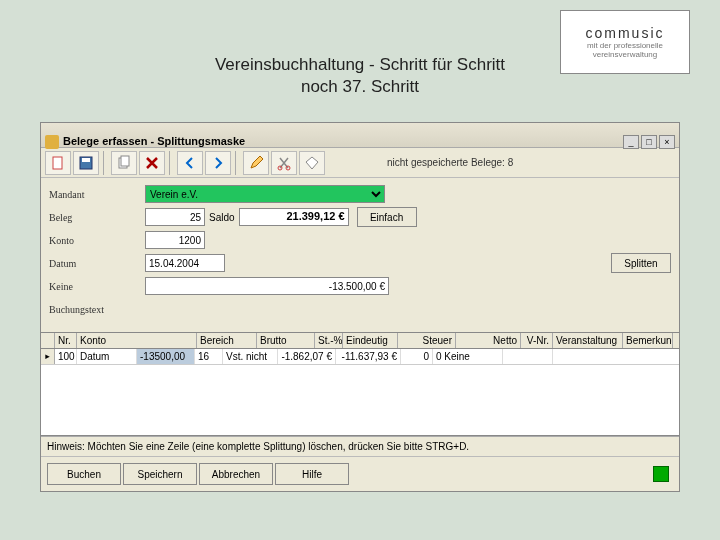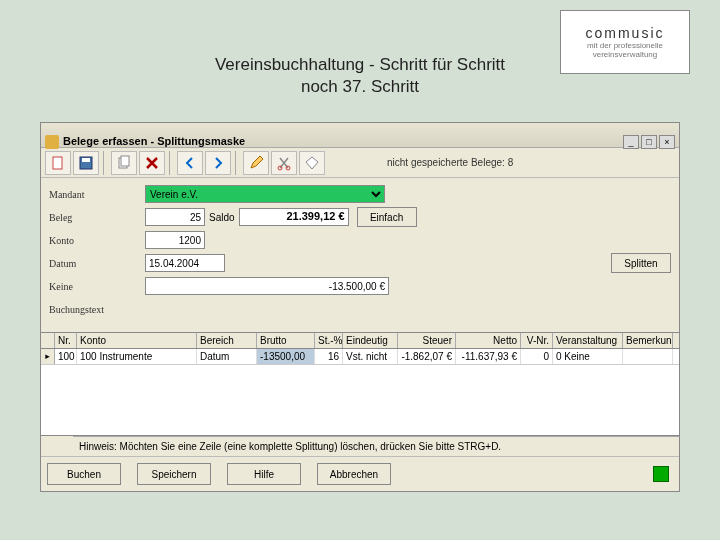--- a/index.html
+++ b/index.html
@@ -27,25 +27,25 @@
 .sel { border: 1px solid #888; background: #22c55e; height: 18px; font-size: 10px; }
 .btn-side { width: 60px; height: 20px; border: 1px solid #888; background: #ece9d8; font-size: 10px; margin-left: 8px; }
 .saldo-lbl { font-size: 10px; margin: 0 4px; }
 .saldo-val { border: 1px solid #888; background: #fff; height: 18px; width: 110px; text-align: right; padding: 1px 3px; font-weight: bold; font-size: 11px; }
 .grid { border-top: 1px solid #888; border-bottom: 1px solid #888; background: #fff; margin: 4px 0 0 0; }
 .grid-head { display: flex; background: #ece9d8; border-bottom: 1px solid #888; }
 .gh { border-right: 1px solid #aaa; padding: 2px 3px; font-size: 10px; overflow: hidden; white-space: nowrap; }
 .grid-row { display: flex; background: #fff; border-bottom: 1px solid #ccc; }
 .gc { border-right: 1px solid #ddd; padding: 2px 3px; font-size: 10px; overflow: hidden; white-space: nowrap; }
 .grid-empty { height: 70px; background: #fff; }
-.hint { border-top: 1px solid #aaa; padding: 4px 6px; font-size: 10px; background: #ece9d8; margin-left: 32px; }
-.footer { display: flex; justify-content: center; gap: 16px; padding: 6px; background: #ece9d8; border-top: 1px solid #bbb; align-items: center; }
+.hint { border-top: 1px solid #aaa; padding: 4px 6px; font-size: 10px; background: #ece9d8; }
+.footer { display: flex; justify-content: center; gap: 2px; padding: 6px; background: #ece9d8; border-top: 1px solid #bbb; align-items: center; }
 .fbtn { width: 74px; height: 22px; border: 1px solid #888; background: #ece9d8; font-size: 10px; }
 .led { width: 16px; height: 16px; background: #0a0; border: 1px solid #060; margin-left: auto; margin-right: 4px; }
-.c-nr{width:22px}.c-konto{width:120px}.c-bereich{width:60px}.c-brutto{width:58px;text-align:left}.c-st{width:28px;text-align:right}.c-eind{width:55px}.c-steuer{width:58px;text-align:right}.c-netto{width:65px;text-align:right}.c-vnr{width:32px;text-align:right}.c-veran{width:70px}.c-bem{width:50px}
+.c-nr{width:22px}.c-konto{width:120px}.c-bereich{width:60px}.c-brutto{width:58px;text-align:left}.c-st{width:28px;text-align:left}.c-eind{width:55px}.c-steuer{width:58px;text-align:right}.c-netto{width:65px;text-align:right}.c-vnr{width:32px;text-align:right}.c-veran{width:70px}.c-bem{width:50px}
 .sel-cell { background: #bcd; }
 .row-marker{width:14px;border-right:1px solid #aaa;background:#ece9d8;text-align:center;font-size:9px;}
 </style>
 </head>
 <body>
 
 <div class="logo-box">
   <div class="logo-title">commusic</div>
   <div class="logo-sub">mit der professionelle</div>
   <div class="logo-sub">vereinsverwaltung</div>
@@ -163,36 +163,35 @@
       <div class="gh c-eind">Eindeutig</div>
       <div class="gh c-steuer">Steuer</div>
       <div class="gh c-netto">Netto</div>
       <div class="gh c-vnr">V-Nr.</div>
       <div class="gh c-veran">Veranstaltung</div>
       <div class="gh c-bem">Bemerkung</div>
     </div>
     <div class="grid-row">
       <div class="gc row-marker">▸</div>
       <div class="gc c-nr">100</div>
-      <div class="gc c-konto">100 Instrumente</div>
       <div class="gc c-bereich">Datum</div>
       <div class="gc c-brutto sel-cell">-13500,00</div>
       <div class="gc c-st">16</div>
       <div class="gc c-eind">Vst. nicht</div>
       <div class="gc c-steuer">-1.862,07 €</div>
       <div class="gc c-netto">-11.637,93 €</div>
       <div class="gc c-vnr">0</div>
       <div class="gc c-veran">0 Keine</div>
       <div class="gc c-bem"></div>
     </div>
     <div class="grid-empty"></div>
   </div>
 
   <div class="hint">Hinweis: Möchten Sie eine Zeile (eine komplette Splittung) löschen, drücken Sie bitte STRG+D.</div>
 
   <div class="footer">
     <button class="fbtn">Buchen</button>
     <button class="fbtn">Speichern</button>
+    <button class="fbtn">Abbrechen</button>
     <button class="fbtn">Hilfe</button>
-    <button class="fbtn">Abbrechen</button>
     <div class="led"></div>
   </div>
 </div>
 
 </body></html>

